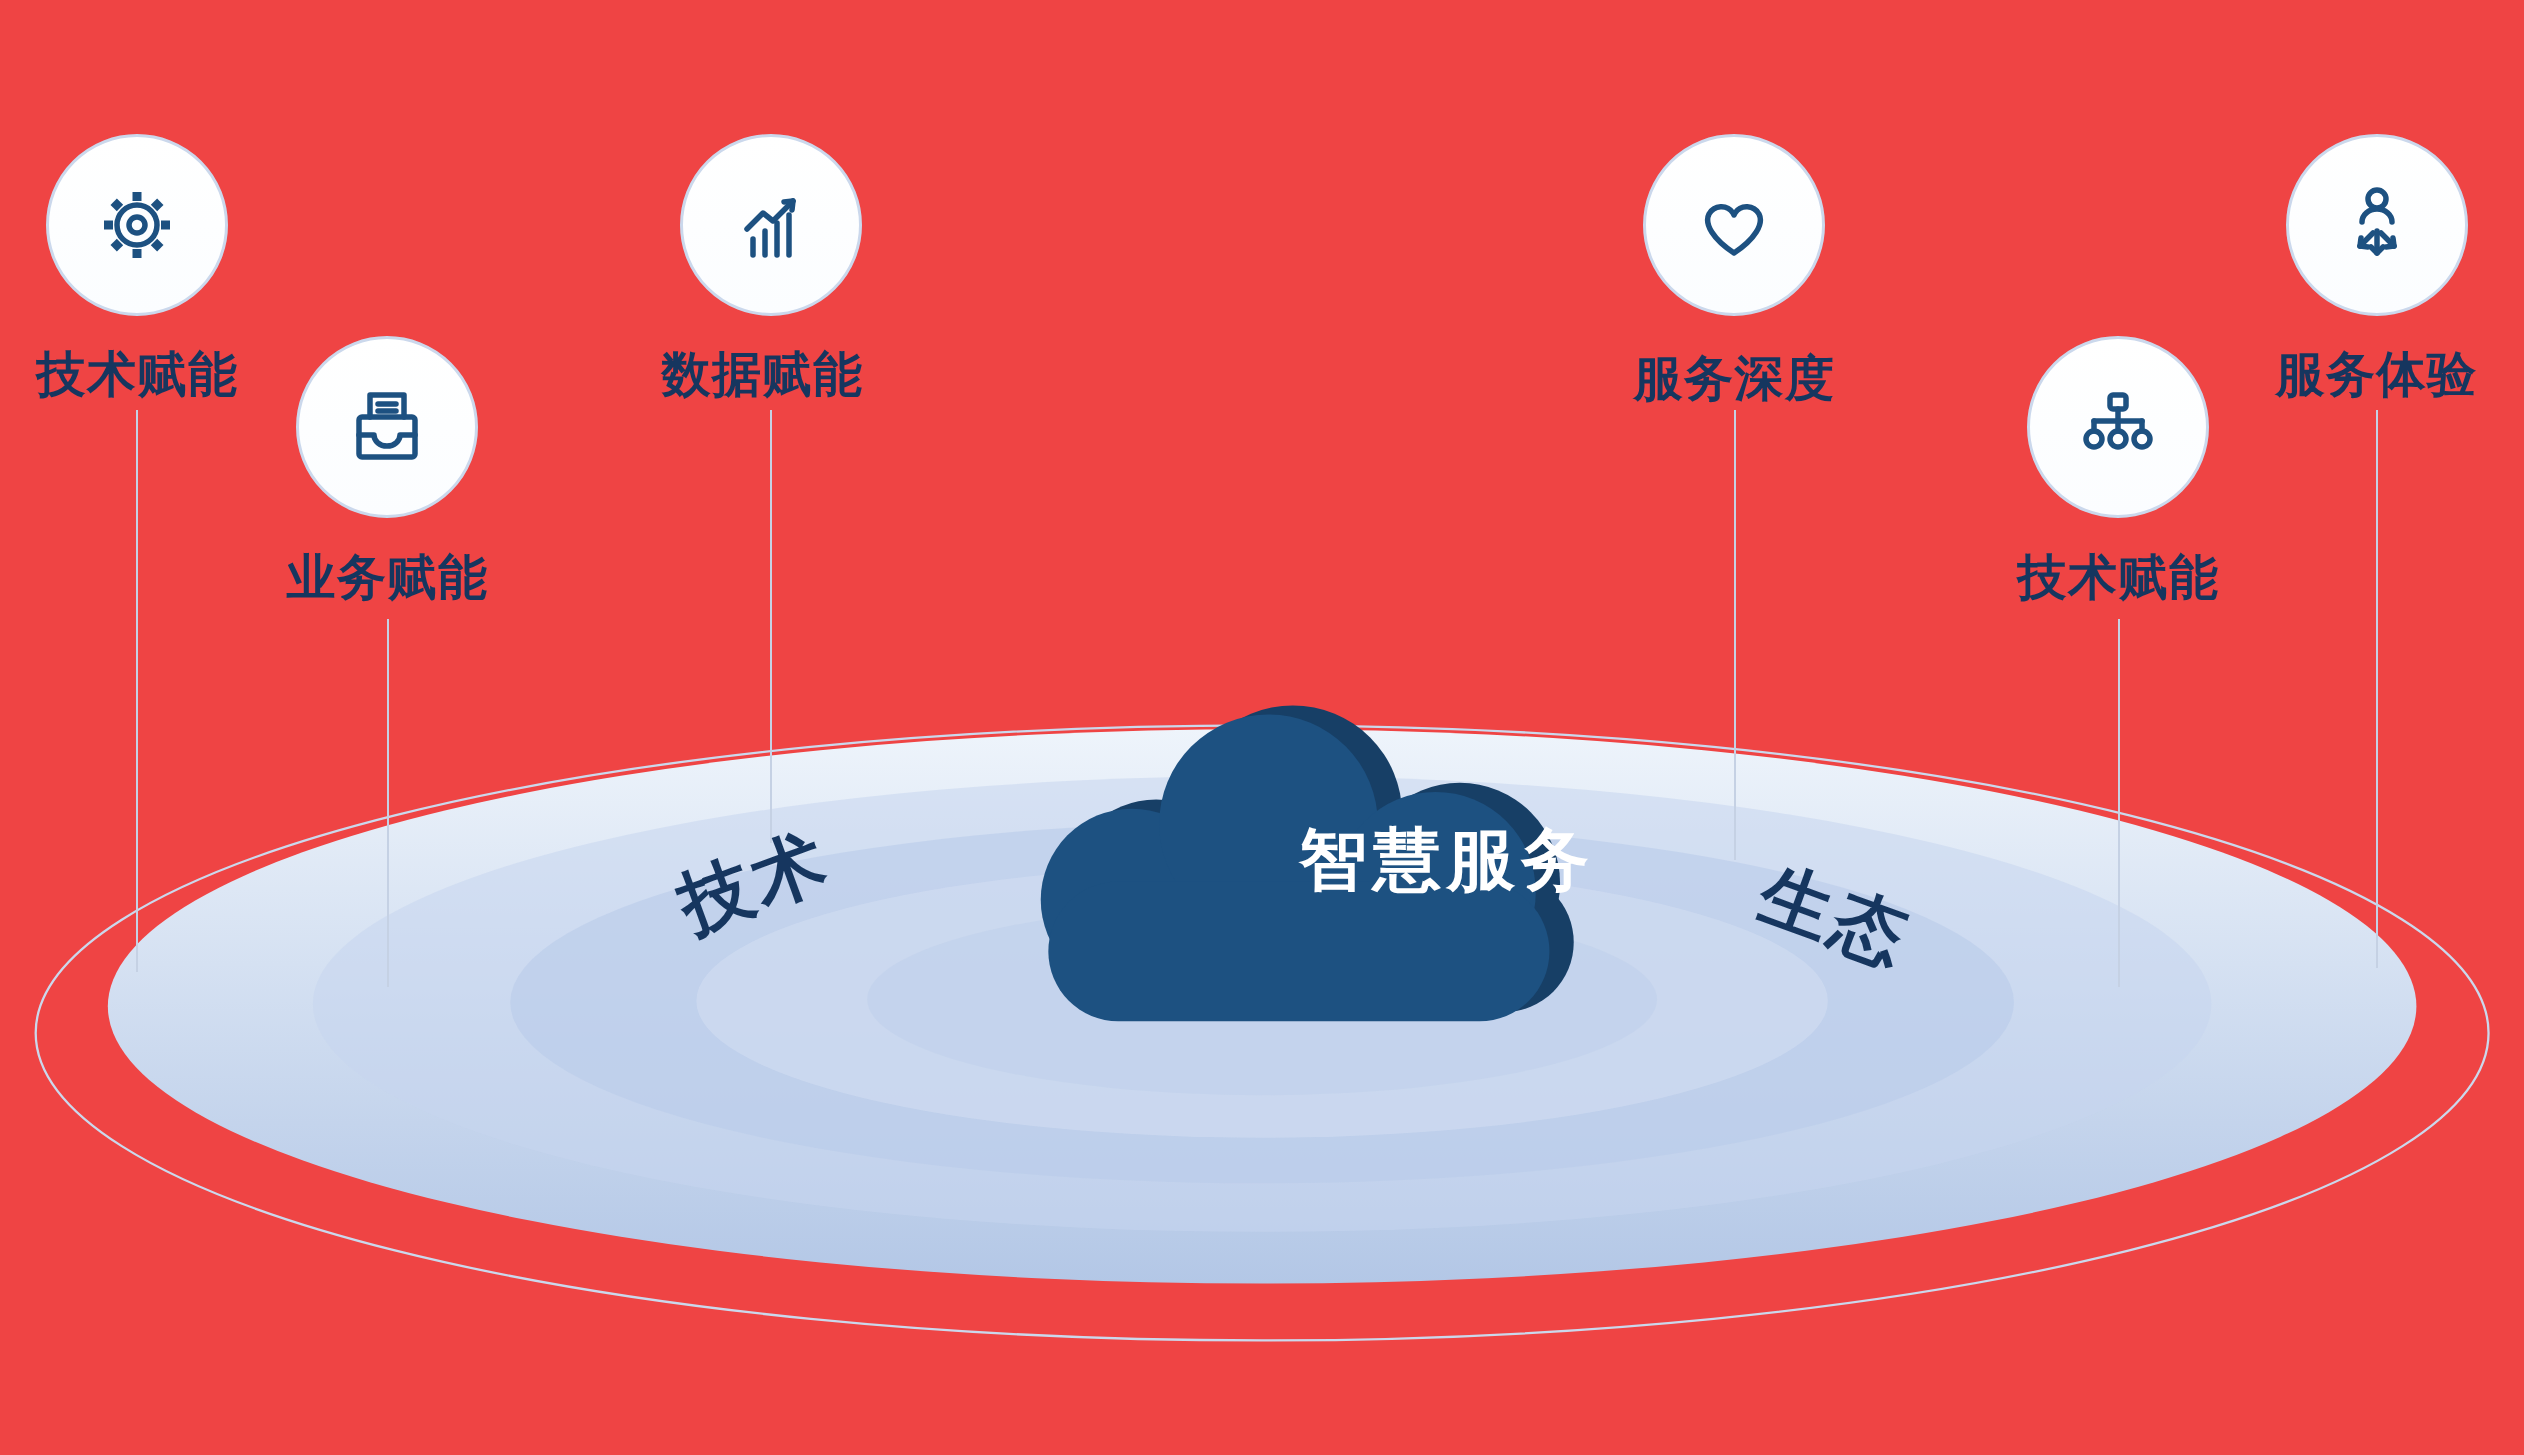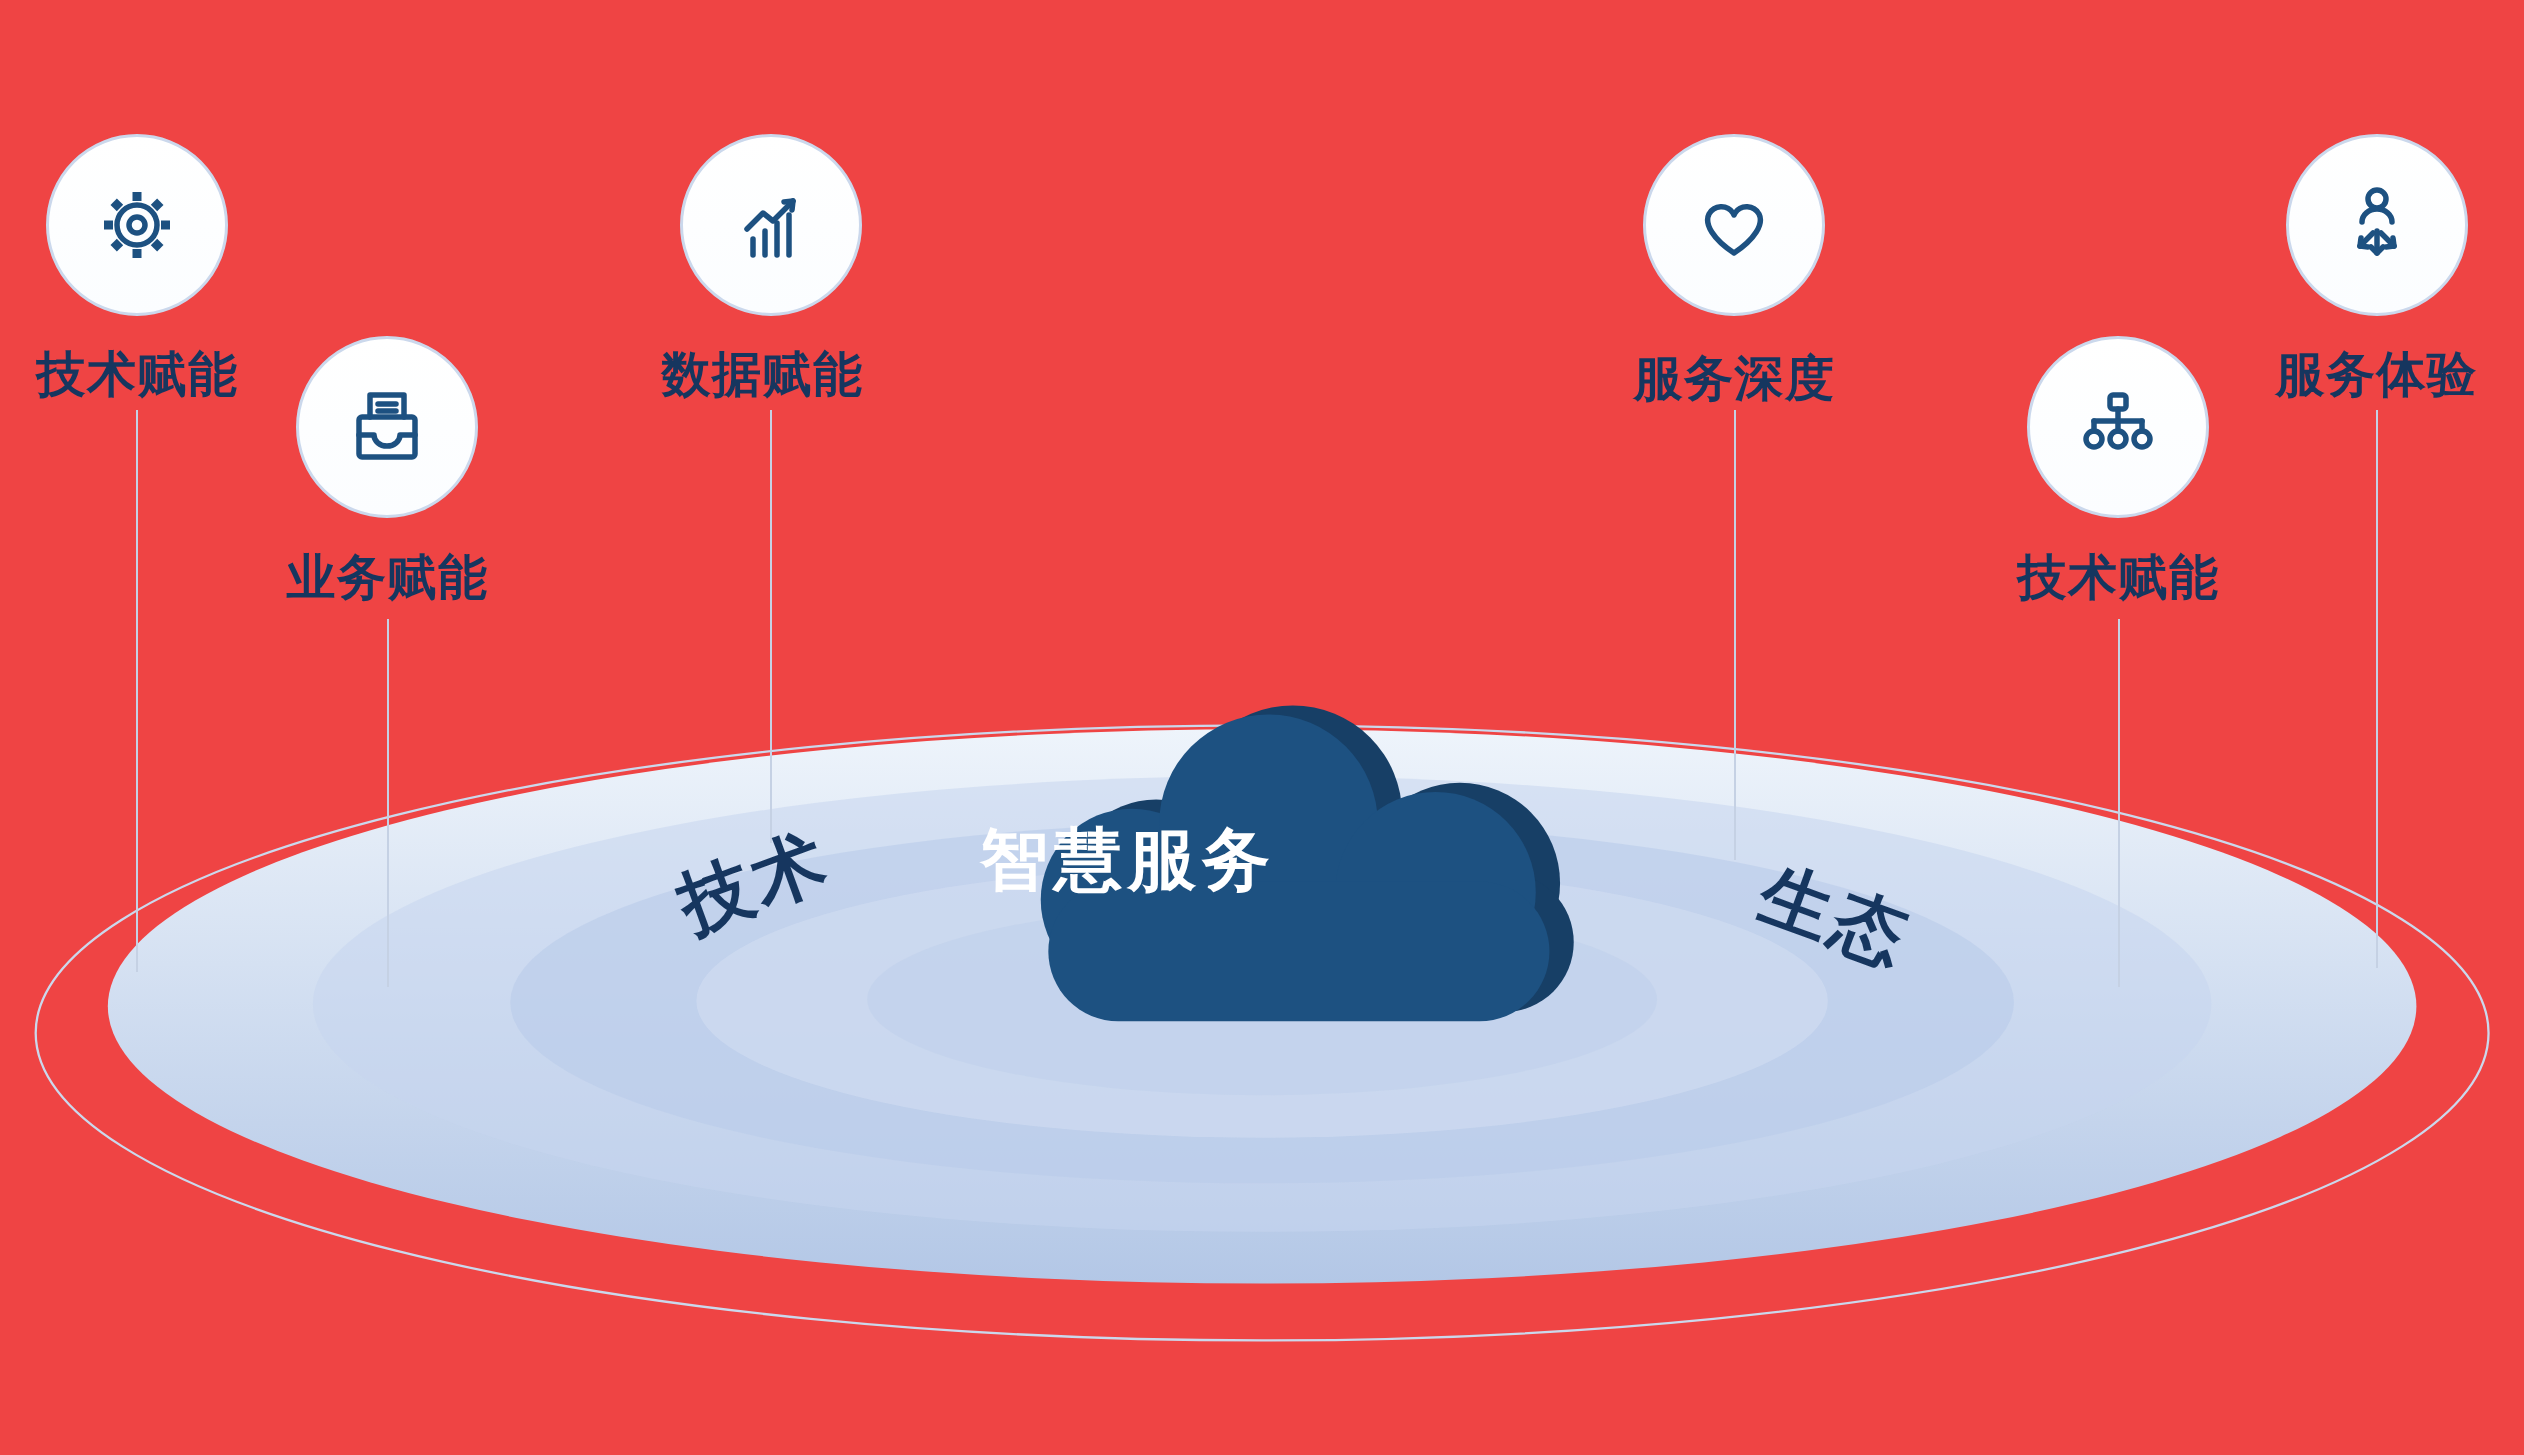--- a/index.html
+++ b/index.html
@@ -67,21 +67,21 @@
   }
   .rl-left{left:678px;top:835px;transform:rotate(-20deg);}
   .rl-right{left:1758px;top:869px;transform:rotate(20deg);}
   .rl-bottom{left:1211px;top:1090px;}
   
   .cloud-svg{position:absolute;left:980px;top:702px;width:615px;height:353px;z-index:4;}
   .cloud-back{fill:var(--navy-dark);}
   .cloud-front{fill:var(--brand-navy);}
   .cloud-text{
     position:absolute;left:980px;top:814px;width:615px;
-    text-align:left;color:#ffffff;font-weight:bold;
+    text-align:right;color:#ffffff;font-weight:bold;
     font-size:68px;line-height:90px;letter-spacing:6px;z-index:6;
   }
 </style>
 </head>
 <body>
 
 <div class="stage">
 
   <svg class="platform-svg" viewBox="0 0 3325 1917" xmlns="http://www.w3.org/2000/svg">
     <defs>

